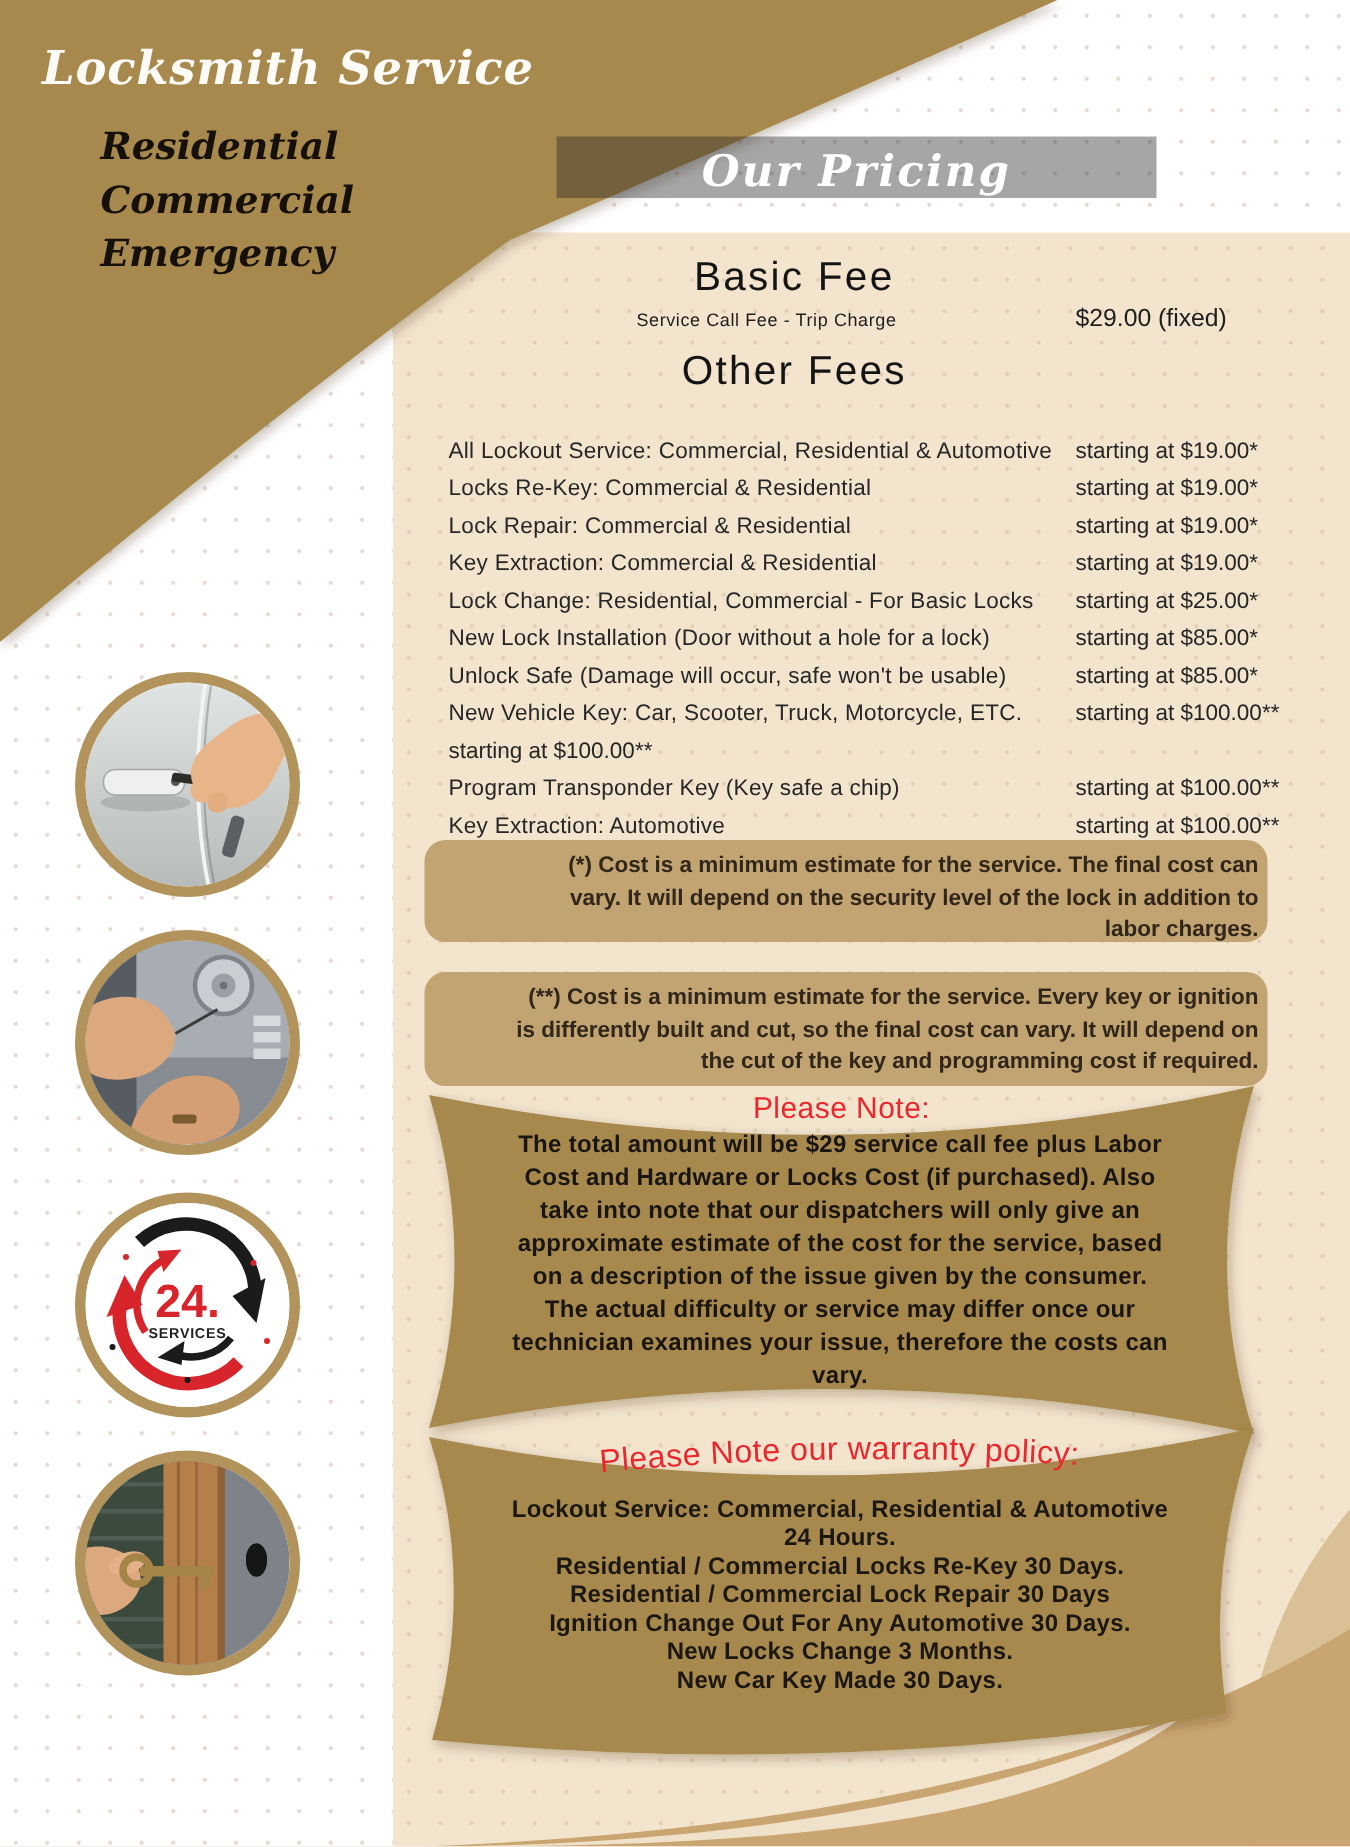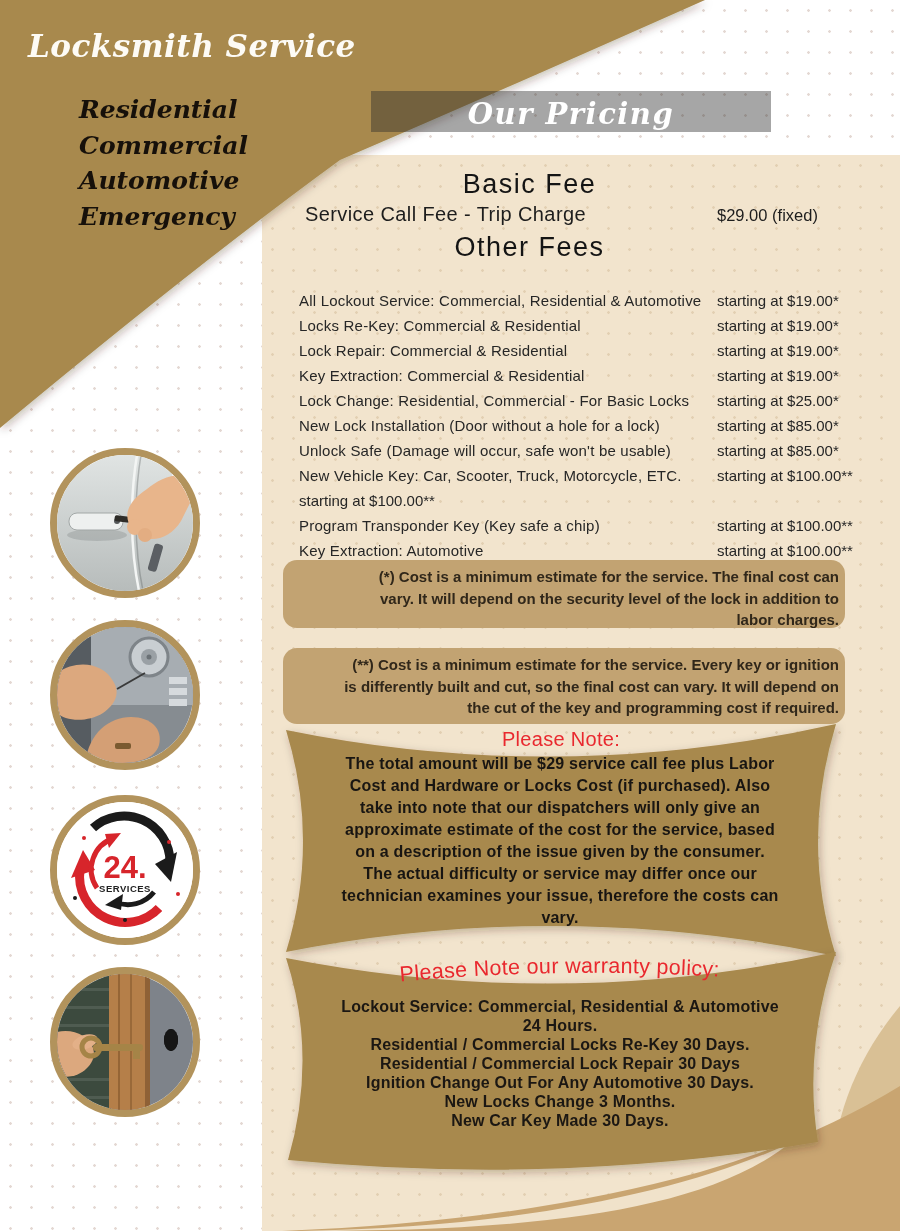--- a/index.html
+++ b/index.html
@@ -12,35 +12,35 @@
   .panel{position:absolute;left:262px;top:155px;width:638px;height:1076px;
          background:#f2e4cd;
          background-image:radial-gradient(rgba(190,160,118,0.30) 1.2px, transparent 1.5px);
          background-size:21px 21px;z-index:1;}
   svg.deco{position:absolute;left:0;top:0;z-index:2;pointer-events:none;}
   .lyr{position:absolute;z-index:3;}
   
   #brand-title{left:28px;top:28px;width:400px;color:#fdfbf5;
       font-family:"DejaVu Serif",serif;font-style:italic;font-weight:bold;
       font-size:31px;letter-spacing:0.5px;}
-  .svclist{left:67px;top:80px;width:240px;list-style:none;margin:12px;padding:0;
+  .svclist{left:67px;top:80px;width:240px;list-style:none;margin:0;padding:0;
       font-family:"DejaVu Serif",serif;font-style:italic;font-weight:bold;
       font-size:25px;line-height:35.5px;color:#16100a;}
   
   #banner{left:371px;top:91px;width:400px;height:41px;background:rgba(42,42,42,0.42);
       text-align:center;line-height:46px;color:#ffffff;
       font-family:"DejaVu Serif",serif;font-style:italic;font-weight:bold;
       font-size:29px;letter-spacing:1.5px;z-index:4;}
   
   .bigHead{left:262px;width:535px;text-align:center;font-size:27px;letter-spacing:1.5px;
       color:#141414;}
   #basic-head{top:169px;}
   #other-head{top:232px;}
   #service-row{left:305px;top:203px;width:545px;display:flex;align-items:baseline;}
-  #service-row .flabel{width:412px;font-size:20px;letter-spacing:0.4px;color:#1d1d1d;}
+  #service-row .flabel{width:412px;font-size:12px;letter-spacing:0.4px;color:#1d1d1d;text-align:center;}
   #service-row .fprice{font-size:16.5px;color:#1d1d1d;}
   
   #fees{left:299px;top:269px;width:560px;}
   .frow{display:flex;align-items:baseline;height:25px;line-height:25px;}
   .frow .flabel{width:418px;font-size:15px;letter-spacing:0.2px;color:#262626;}
   .frow .fprice{font-size:15px;color:#262626;margin-top:19px;}
   
   .notebox{left:283px;width:562px;background:#c2a372;border-radius:14px;
       text-align:right;font-size:15px;line-height:21.5px;color:#30271a;
       white-space:pre-line;font-weight:700;padding:6px 6px;box-sizing:border-box;}
@@ -86,21 +86,20 @@
 
     <path filter="url(#ds)" d="M286,730 Q561,786 836,724 Q800,842 836,956 Q561,898 286,952 Q320,841 286,730 Z" fill="#a8894e"></path>
 
     <path filter="url(#ds)" d="M286,958 Q561,1012 836,952 Q803,1050 818,1142 Q561,1186 288,1160 Q318,1056 286,958 Z" fill="#a8894e"></path>
   </svg>
 
   <div class="lyr" id="brand-title">Locksmith Service</div>
   <ul class="lyr svclist">
     <li>Residential</li>
     <li>Commercial</li>
-    <li>Automotive</li>
     <li>Emergency</li>
   </ul>
 
   <div class="lyr" id="banner">
     <span>Our Pricing</span>
   </div>
 
   <div class="lyr bigHead" id="basic-head">Basic Fee</div>
   <div class="lyr" id="service-row">
     <span class="flabel">Service Call Fee - Trip Charge</span>

